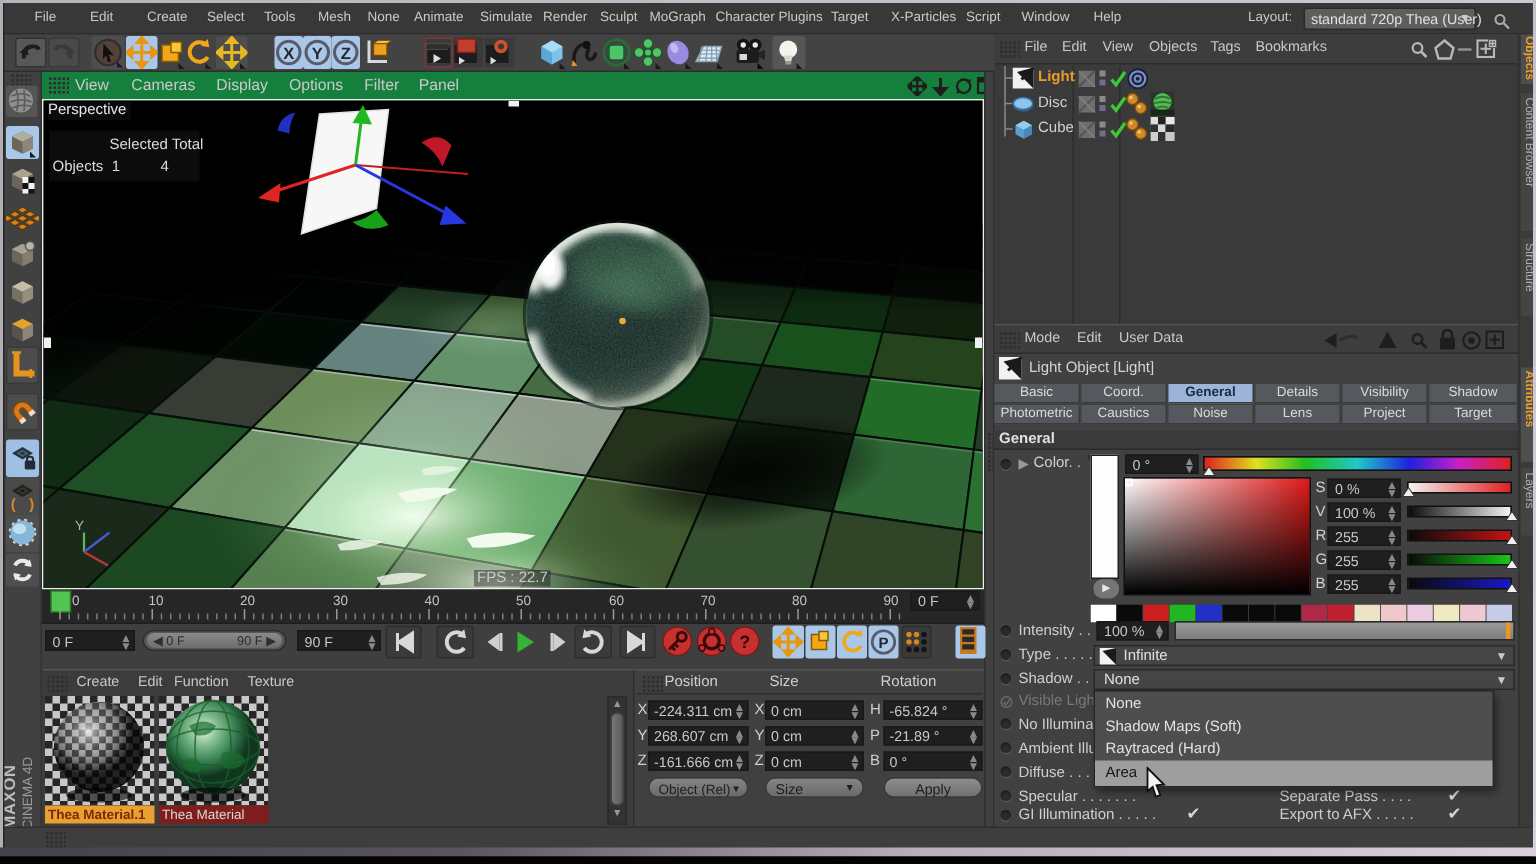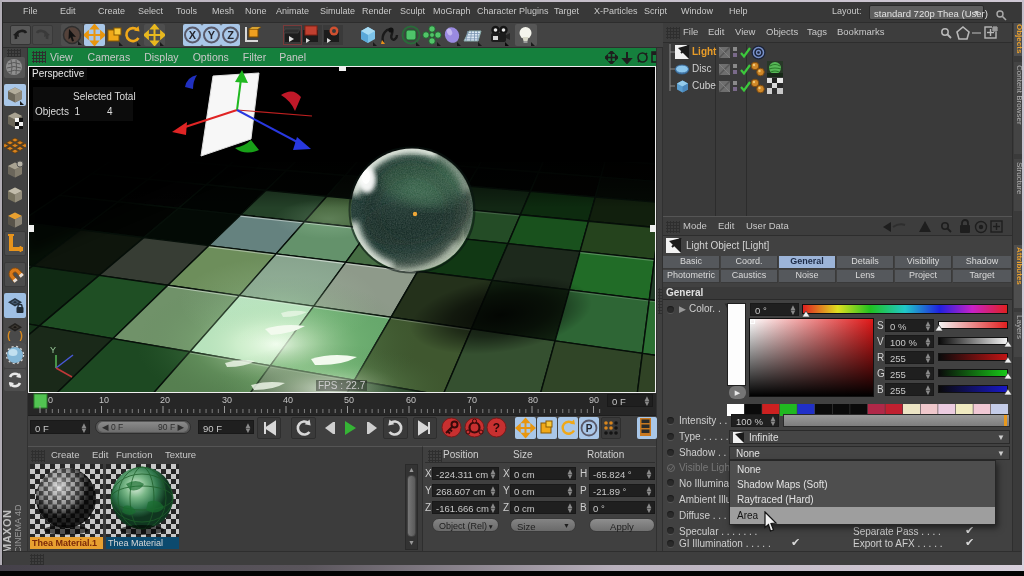--- a/index.html
+++ b/index.html
@@ -804,21 +804,21 @@
           <ellipse cx="36" cy="34" rx="24" ry="31"></ellipse>
       </g>
       <g fill="#1a6e30" opacity=".7">
           <path d="M20 20 q10 -6 18 0 q-4 8 -14 6 z"></path>
           <path d="M42 38 q12 -4 16 6 q-8 8 -18 2 z"></path>
           <path d="M18 42 q8 -2 12 6 q-6 6 -14 0 z"></path>
         </g>
       <ellipse cx="36" cy="66" rx="22" ry="5" fill="#000" opacity=".6"></ellipse>
     </svg>
   </div>
-  <div class="abs" style="left:78px;top:90px;width:73px;height:12px;background:#0c4a6e;color:#d8d8d8;font-size:9px;padding:1px 0 0 2px;white-space:nowrap;overflow:hidden;">Thea Material</div>
+  <div class="abs" style="left:78px;top:90px;width:73px;height:12px;background:#7f1d1d;color:#d8d8d8;font-size:9px;padding:1px 0 0 2px;white-space:nowrap;overflow:hidden;">Thea Material</div>
 
   <div class="abs" style="left:377px;top:17px;width:13px;height:86px;background:#333;border:1px solid #2a2a2a;">
     <div class="abs" style="left:1px;top:1px;width:9px;height:9px;color:#999;font-size:7px;text-align:center;">▲</div>
     <div class="abs" style="left:1px;top:10px;width:9px;height:62px;background:linear-gradient(90deg,#777,#5a5a5a);border-radius:4px;border:1px solid #444;"></div>
     <div class="abs" style="left:1px;bottom:1px;width:9px;height:9px;color:#999;font-size:7px;text-align:center;">▼</div>
   </div>
 </div>
 
 <div id="coordpanel" class="abs" style="left:422px;top:446px;width:234px;height:105px;background:#404040;border-top:1px solid #555;border-left:1px solid #2e2e2e;">
   <div class="grip abs" style="left:5px;top:3px;"></div>

